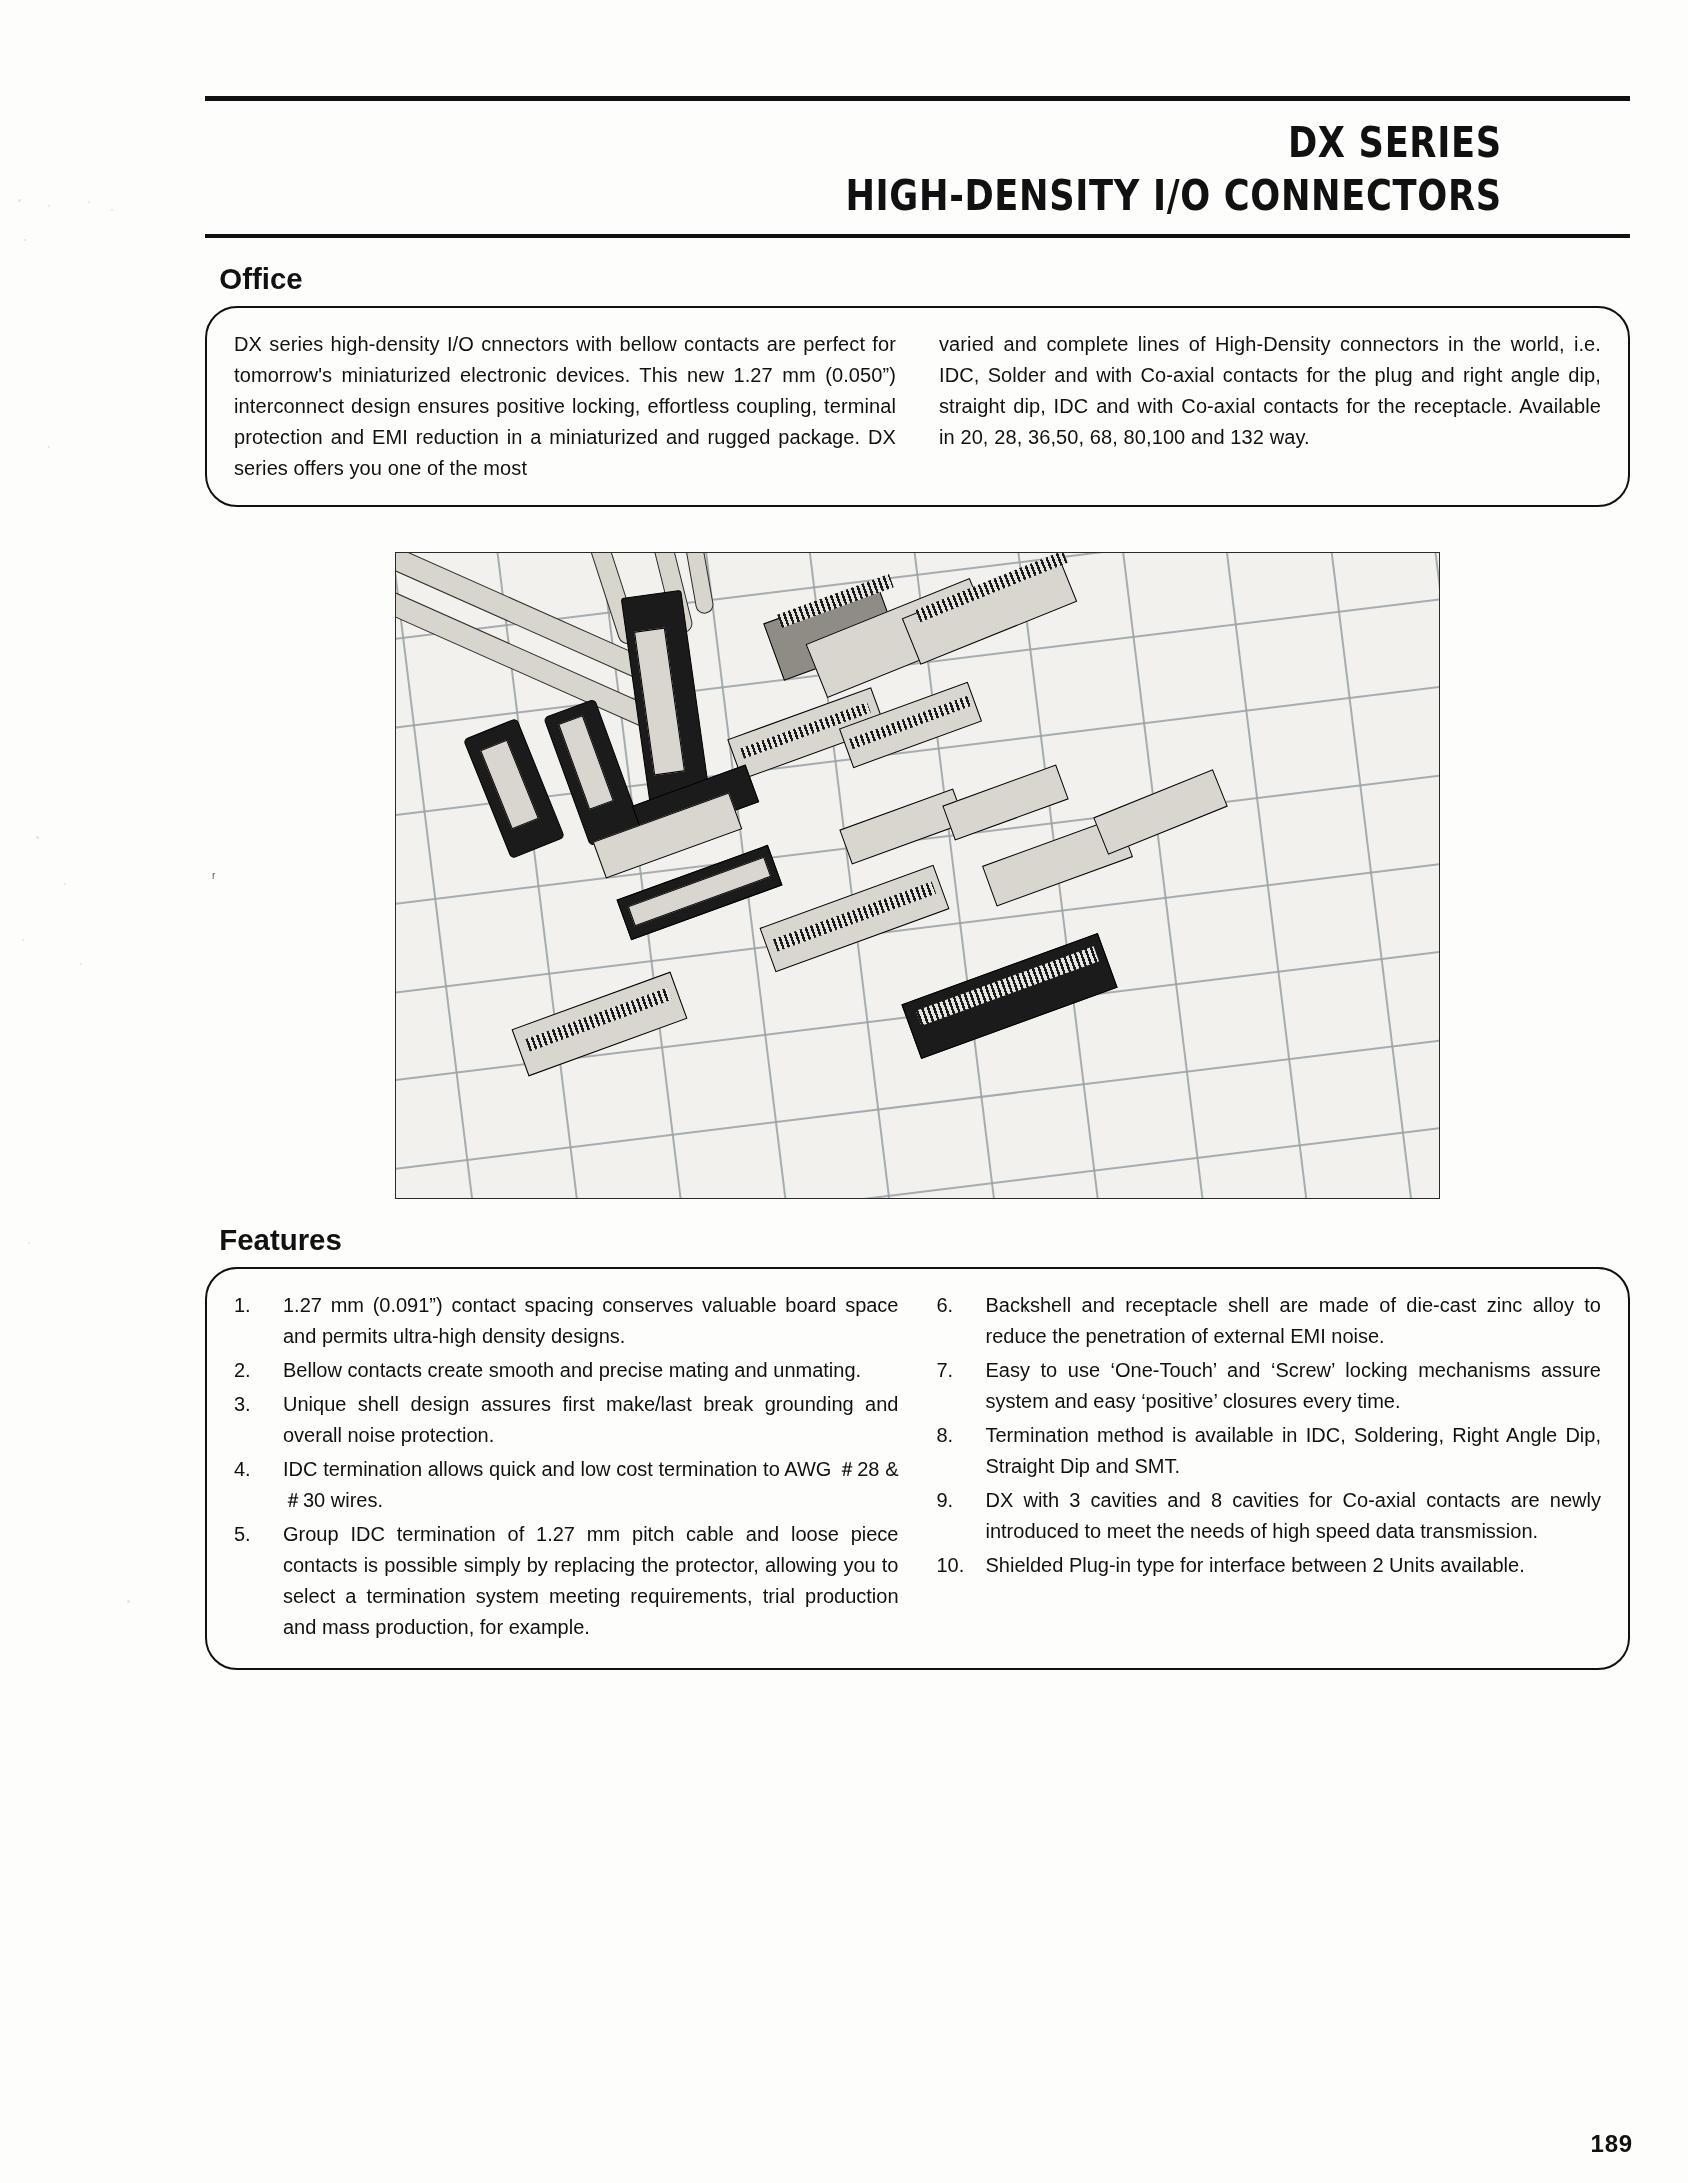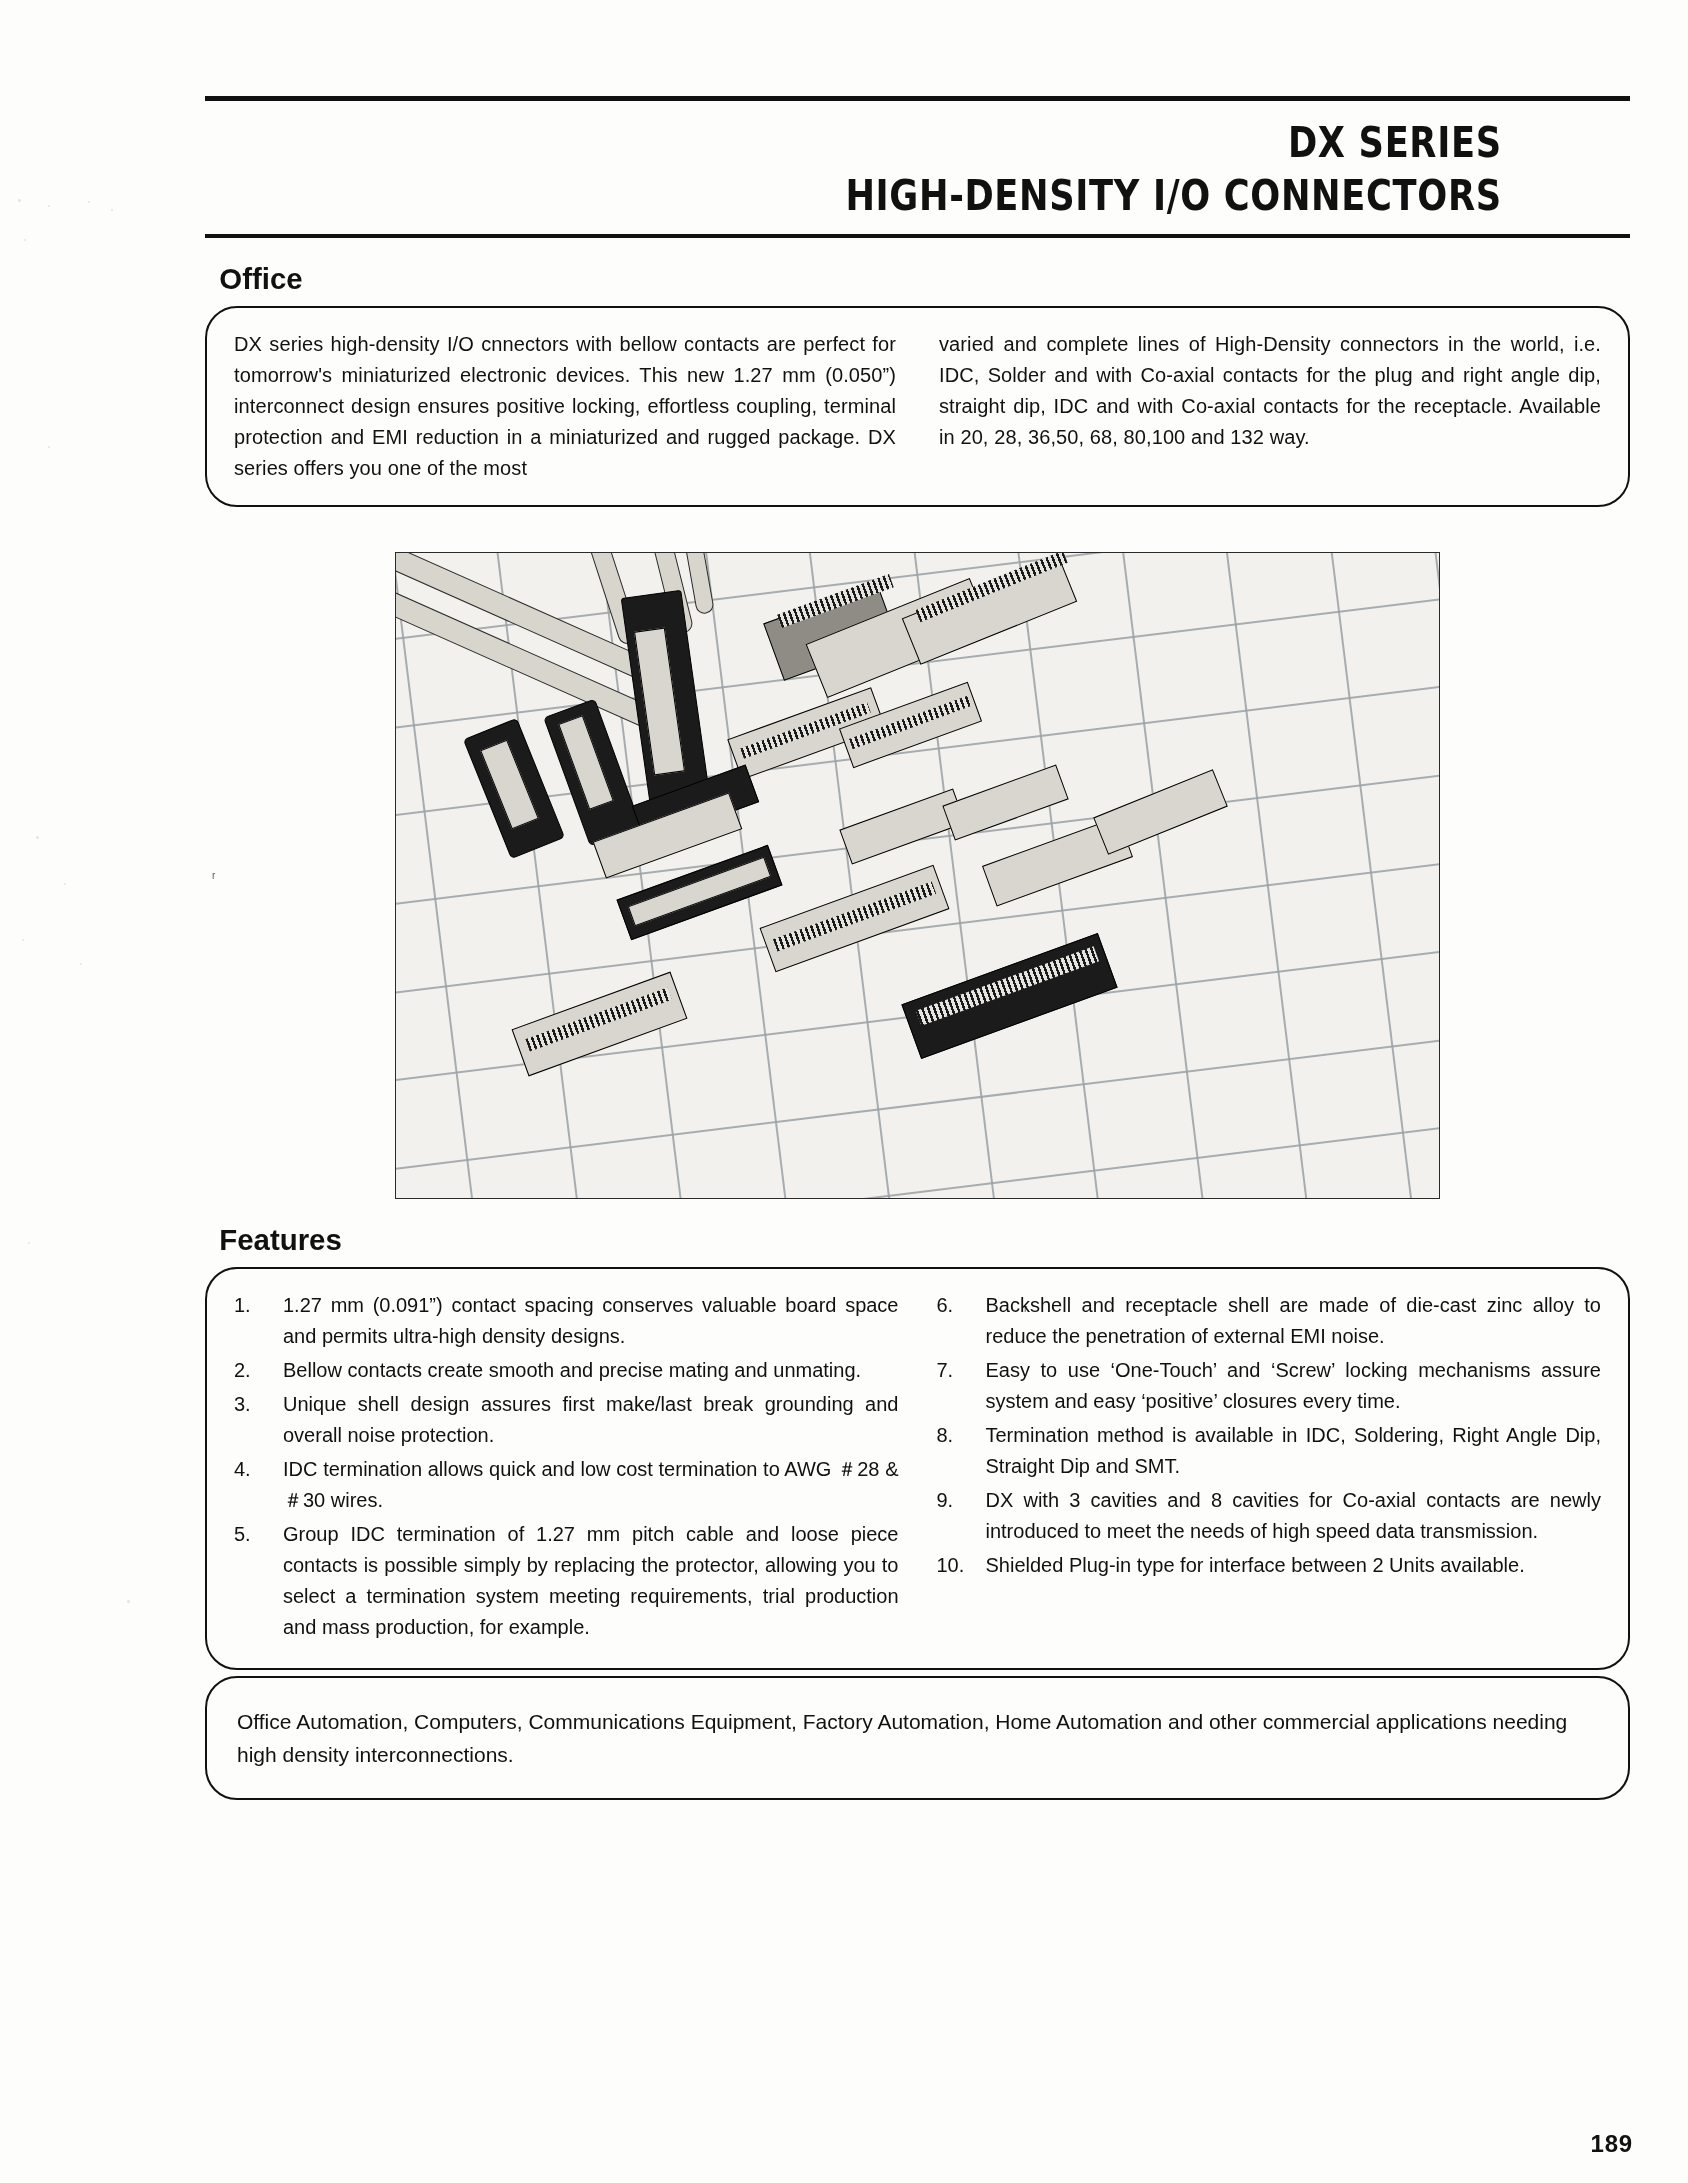--- a/index.html
+++ b/index.html
@@ -366,21 +366,18 @@
             <div class="feat-text">DX with 3 cavities and 8 cavities for Co-axial contacts are newly introduced to meet the needs of high speed data transmission.</div>
           </div>
           <div class="feat-item">
             <div class="feat-num">10.</div>
             <div class="feat-text">Shielded Plug-in type for interface between 2 Units available.</div>
           </div>
         </div>
       </div>
     </div>
 
-    <div class="round-box apps-box">
-      <div class="apps-text">Office Automation, Computers, Communications Equipment, Factory Automation, Home Automation and other commercial applications needing high density interconnections.</div>
-    </div>
 
   </div>
 
   <div class="page-number">189</div>
 </div>
 
 
 </body></html>

